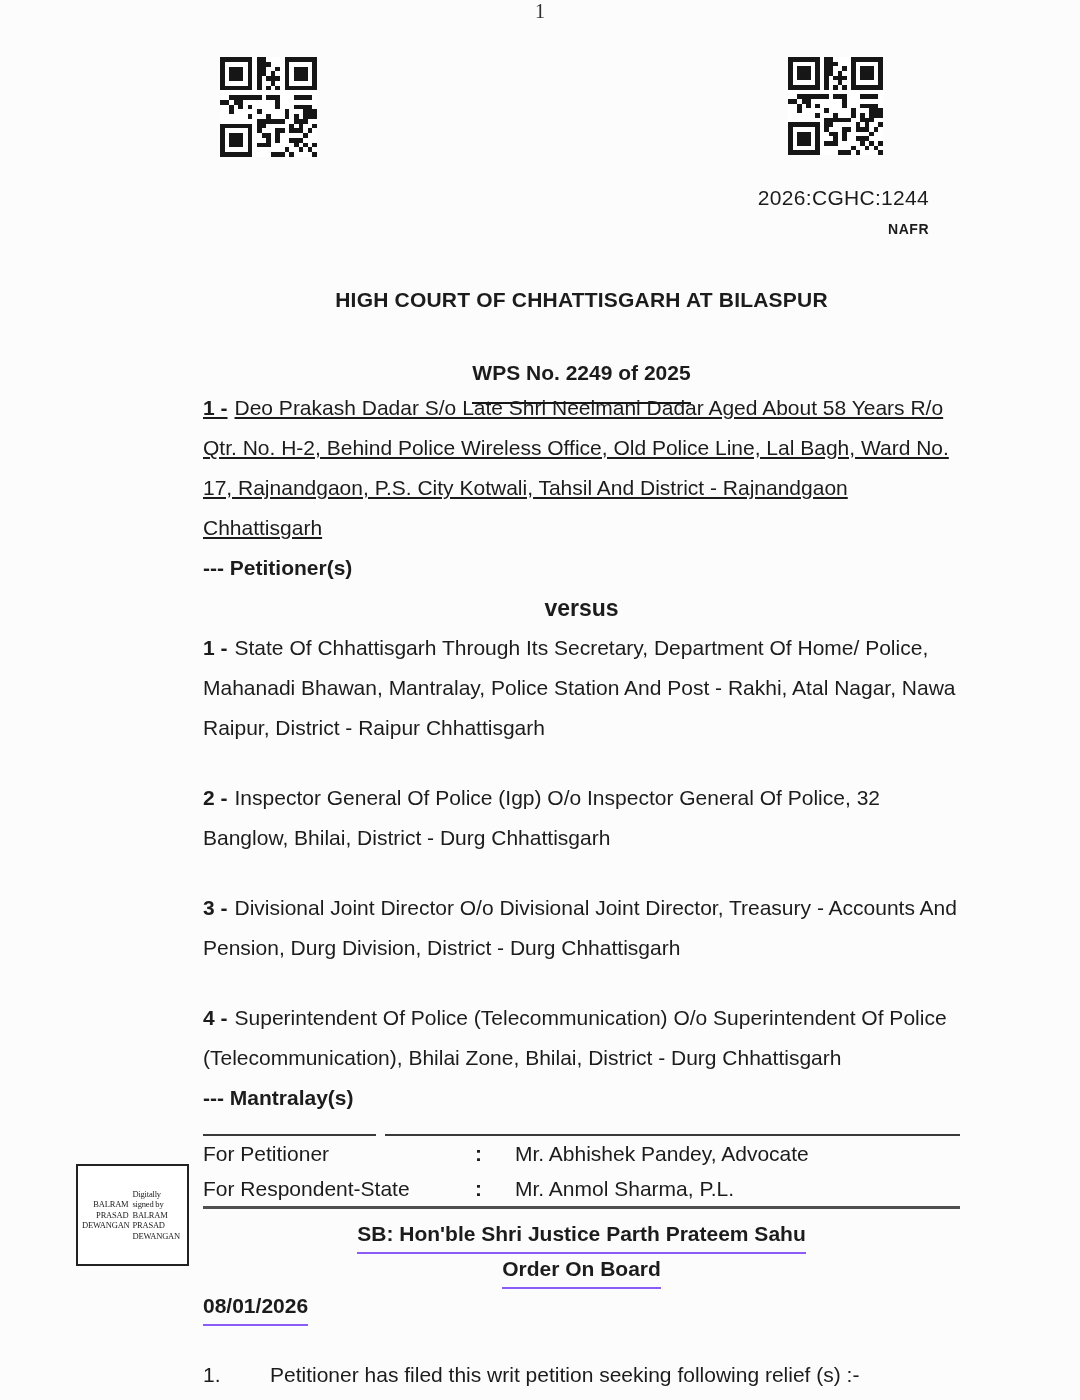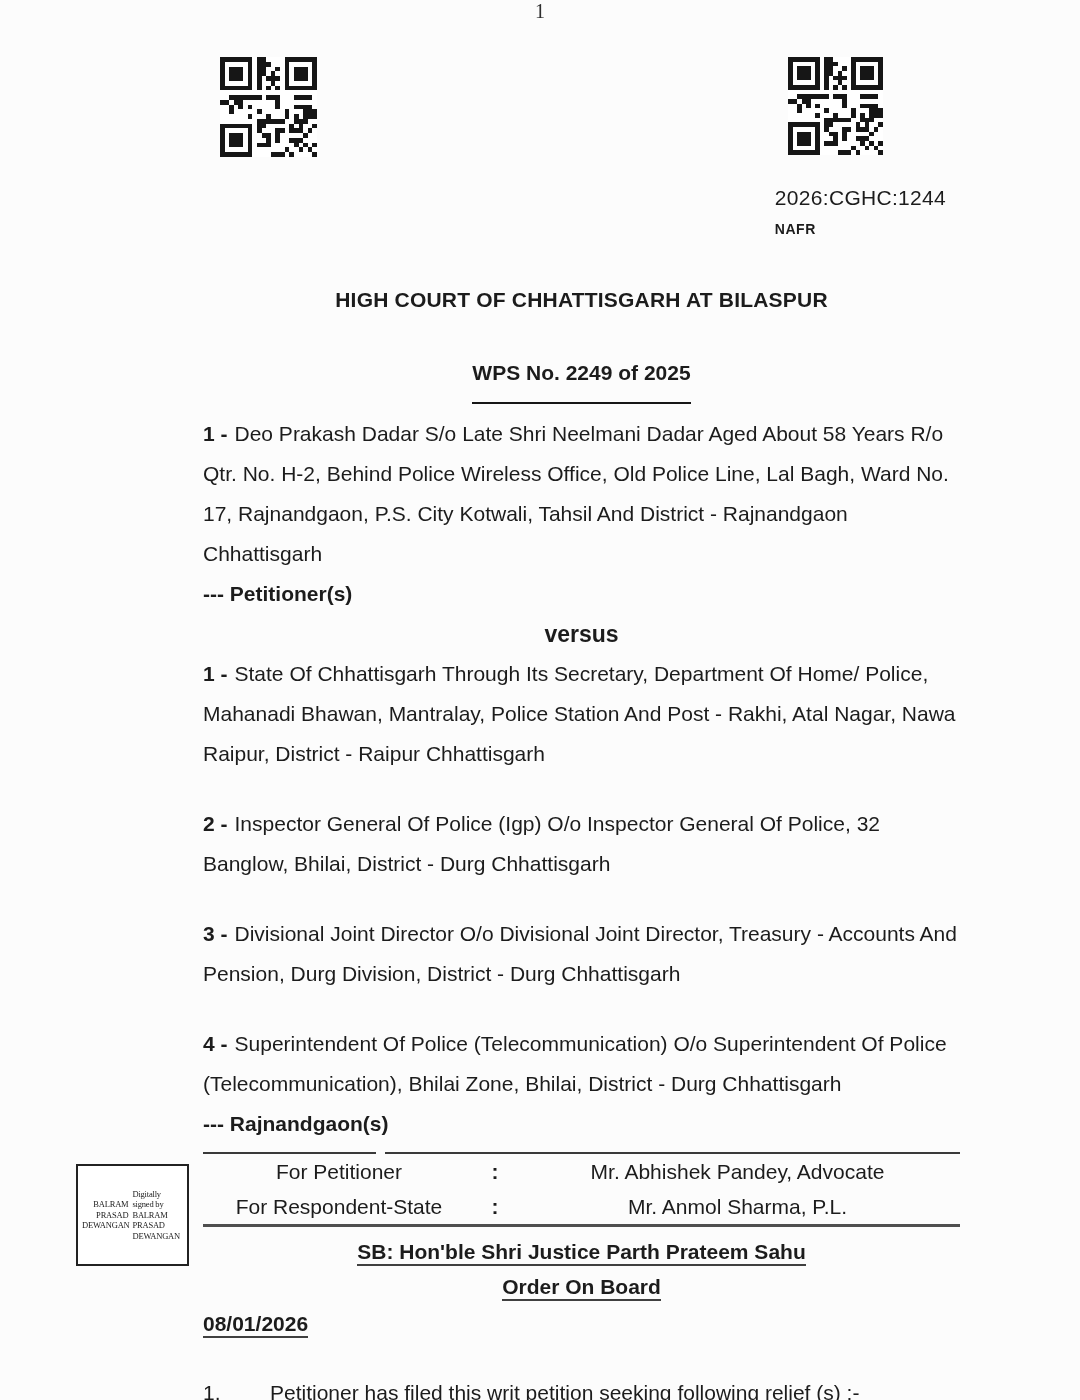--- a/index.html
+++ b/index.html
@@ -14,57 +14,57 @@
   }
   .page-number{
     position:absolute;top:0;left:0;right:0;
     text-align:center;
     font-family:"Liberation Serif",serif;
     font-size:20px;color:#2e2e2e;
   }
   .qr{position:absolute;}
   .qr-left{left:220px;top:57px;width:97px;height:100px;}
   .qr-right{left:788px;top:57px;width:95px;height:98px;}
-  .cite-block{position:absolute;top:186px;right:134px;}
+  .cite-block{position:absolute;top:186px;right:151px;text-align:right;}
   .citation{font-size:21px;letter-spacing:0.3px;}
   .nafr{font-size:14px;font-weight:bold;margin-top:11px;letter-spacing:0.5px;}
   .content{position:absolute;left:203px;top:283px;width:757px;}
   .court-title{
     margin:4px;text-align:center;
     font-size:21px;font-weight:bold;letter-spacing:0.2px;line-height:26px;
   }
   .case-line{text-align:center;margin-top:47px;line-height:26px;}
   .case-no{
     font-size:21px;font-weight:bold;
     border-bottom:2px solid #161616;padding-bottom:18px;
   }
   .para{font-size:21px;line-height:40px;margin:0;text-align:left;}
-  .pet-para{margin-top:26px;}
+  .pet-para{text-decoration:underline;}
   .num{font-weight:bold;margin-right:7px;}
   .party-label{
     font-weight:bold;font-size:21px;line-height:40px;
   }
   .versus{text-align:center;font-weight:bold;font-size:23px;line-height:40px;}
   .resp-gap{margin-top:30px;}
-  .counsel-table{margin-top:8px;width:100%;text-align:center;}
+  .counsel-table{margin-top:16px;width:100%;}
   .c-topline{display:flex;height:2px;}
   .c-topline .seg1{width:173px;background:#3a3a3a;height:2px;}
   .c-topline .seggap{width:9px;height:2px;}
   .c-topline .seg2{flex:1;background:#3a3a3a;height:2px;}
   .c-bottomline{height:3px;background:#4f4f4f;}
   .c-row{
     display:grid;grid-template-columns:272px 40px auto;
     align-items:center;height:35px;font-size:21px;
   }
   .c-colon{font-weight:bold;}
   .bench{margin-top:8px;text-align:center;}
   .bench .b-line{line-height:33px;}
   .u{
     font-size:21px;font-weight:bold;
-    border-bottom:2px solid #404040;padding-bottom:1px;
+    border-bottom:2px solid #8b5cf6;padding-bottom:7px;
   }
   .order-date{margin-top:6px;line-height:26px;text-align:left;}
   .order-para{
     margin-top:34px;display:flex;font-size:21px;line-height:40px;
   }
   .p-num{width:67px;flex:0 0 67px;}
   .sig-box{
     position:absolute;left:76px;top:1164px;width:113px;height:102px;
     border:2px solid #222;background:#fff;
     display:flex;align-items:center;gap:4px;
@@ -522,21 +522,21 @@
     <p class="para resp-gap">
       <span class="num">2 -</span><span>Inspector General Of Police (Igp) O/o Inspector General Of Police, 32 Banglow, Bhilai, District - Durg Chhattisgarh</span>
     </p>
     <p class="para resp-gap">
       <span class="num">3 -</span><span>Divisional Joint Director O/o Divisional Joint Director, Treasury - Accounts And Pension, Durg Division, District - Durg Chhattisgarh</span>
     </p>
     <p class="para resp-gap">
       <span class="num">4 -</span><span>Superintendent Of Police (Telecommunication) O/o Superintendent Of Police (Telecommunication), Bhilai Zone, Bhilai, District - Durg Chhattisgarh</span>
     </p>
 
-    <div class="party-label">--- Rajnandgaon(s)</div>
+    <div class="party-label">--- Mantralay(s)</div>
 
     <div class="counsel-table">
       <div class="c-topline">
         <span class="seg1"></span>
           <span class="seggap"></span>
           <span class="seg2"></span>
       </div>
       <div class="c-row">
         <span>For Petitioner</span>
         <span class="c-colon">:</span>

